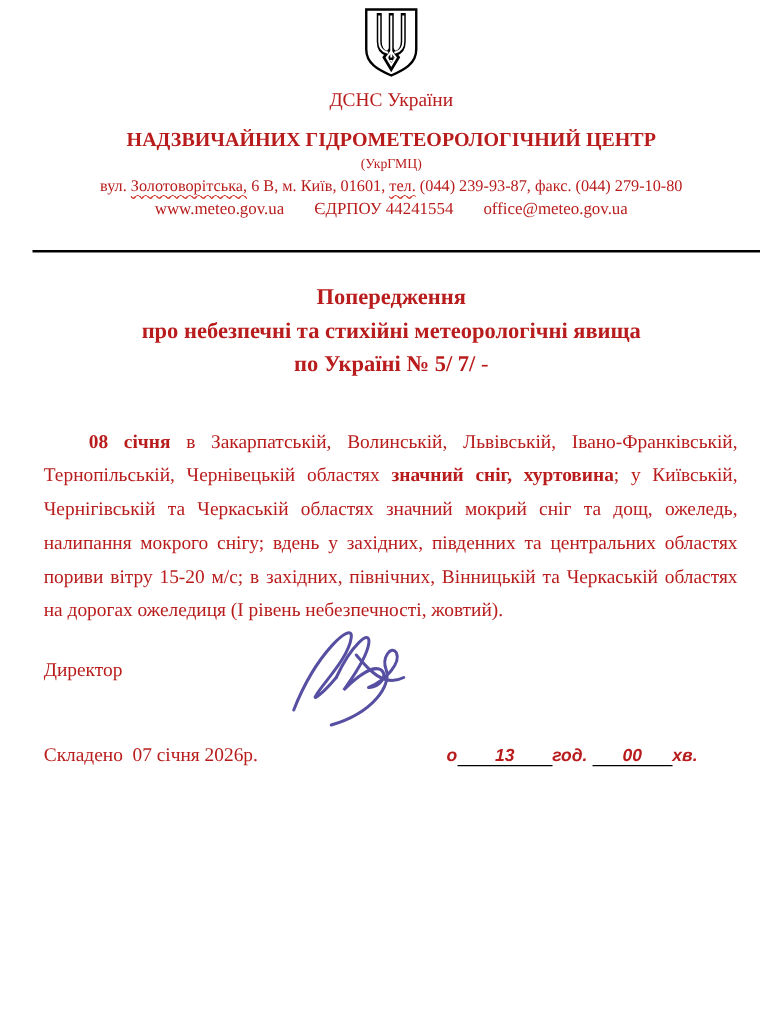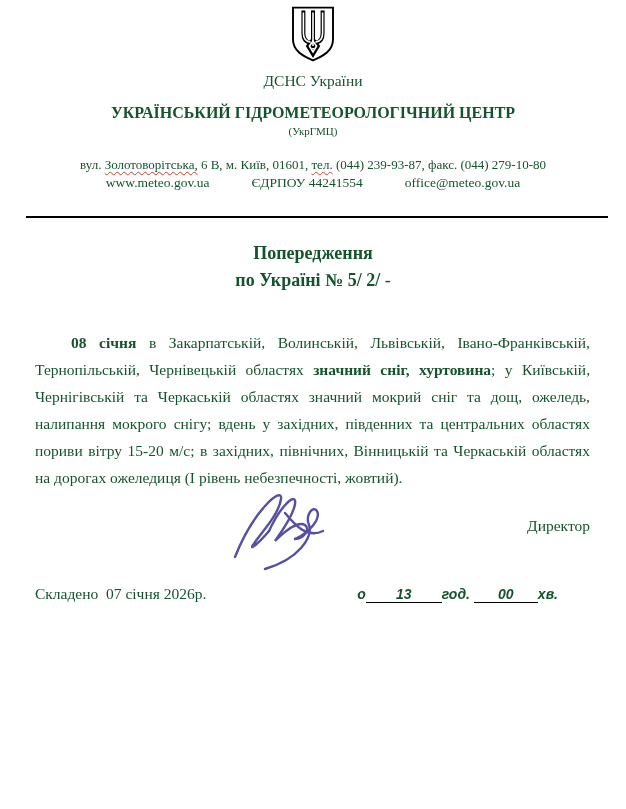--- a/index.html
+++ b/index.html
@@ -2,58 +2,58 @@
 <html><head>
 <meta charset="utf-8">
 <style>
   * { margin:0; padding:0; box-sizing:border-box; }
   html,body { background:#ffffff; }
   .page {
     position:relative;
     width:626px; height:809px;
     margin:0 auto;
     background:#ffffff;
-    color:#14532d;
+    color:#b91c1c;
     font-family:"Liberation Serif","DejaVu Serif",serif;
     overflow:hidden;
   }
   
   .hdr { text-align:center; padding-top:5px; }
   .emblem-wrap { display:flex; justify-content:center; }
   .emblem-wrap svg { display:block; }
   .dsns { margin-top:9px; font-size:15.5px; }
   .org { margin-top:13px; font-weight:bold; font-size:16px; line-height:20px; }
   .abbr { font-size:11px; margin-top:2px; }
-  .addr { font-size:13px; margin-top:20px; }
+  .addr { font-size:13px; margin-top:4px; }
   .misspell {
     text-decoration-line:underline;
     text-decoration-style:wavy;
     text-decoration-color:#d23b2f;
     text-decoration-thickness:1px;
     text-underline-offset:2px;
     text-decoration-skip-ink:none;
   }
-  .contacts { font-size:13.5px; margin-top:2px; display:flex; justify-content:center; gap:42px; }
+  .contacts { font-size:13.5px; margin-top:2px; display:flex; justify-content:center; gap:24px; }
   .rule { border:0; border-top:2px solid #000; margin:25px 18px 0 26px; }
   
   .title { margin-top:22px; text-align:center; font-weight:bold; font-size:18px; line-height:27px; }
   .title .dash { font-weight:normal; }
   
   .body { margin:35px 36px 0 35px; }
   .body p {
     font-size:15.5px; line-height:27px;
     text-align:justify; text-indent:36px;
     margin-bottom:13px;
   }
   .body b { font-weight:bold; }
   
   .sign-row {
     position:relative;
     margin:26px 36px 0 35px;
-    display:flex; justify-content:flex-end; align-items:baseline;
+    display:flex; justify-content:flex-start; align-items:baseline;
     font-size:15.5px;
   }
   .signature-svg { position:absolute; left:188px; top:-36px; pointer-events:none; }
   
   .made-row {
     margin:50px 36px 0 35px;
     padding-right:32px;
     display:flex; justify-content:space-between; align-items:baseline;
     font-size:15.5px;
   }
@@ -89,38 +89,39 @@
           <path d="M42,10 V35 Q42,44 34,46"></path>
           <path d="M30,10 V50"></path>
           <path d="M30,45 L34.5,51 L30,58.5 L25.5,51 Z"></path>
         </g>
       </svg>
     </div>
 
     <div class="dsns">ДСНС України</div>
 
     <div class="org">
-      <div>УКРАЇНСЬКИЙ ГІДРОМЕТЕОРОЛОГІЧНИЙ ЦЕНТР</div>
+      <div>НАДЗВИЧАЙНИХ ГІДРОМЕТЕОРОЛОГІЧНИЙ ЦЕНТР</div>
     </div>
     <div class="abbr">(УкрГМЦ)</div>
 
     <div class="addr"><span>вул. </span><span class="misspell">Золотоворітська,</span><span> 6 В, м. Київ, 01601, </span><span class="misspell">тел.</span><span> (044) 239-93-87, факс. (044) 279-10-80</span></div>
 
     <div class="contacts">
       <span>www.meteo.gov.ua</span>
       <span>ЄДРПОУ 44241554</span>
       <span>office@meteo.gov.ua</span>
     </div>
   </div>
 
   <hr class="rule">
 
   <div class="title">
     <div>Попередження</div>
-    <div><span>по Україні № 5/ 2/</span><span class="dash"> -</span></div>
+    <div>про небезпечні та стихійні метеорологічні явища</div>
+    <div><span>по Україні № 5/ 7/</span><span class="dash"> -</span></div>
   </div>
 
   <div class="body">
     <p><b>08 січня</b><span> в Закарпатській, Волинській, Львівській, Івано-Франківській, Тернопільській, Чернівецькій областях </span><b>значний сніг, хуртовина</b><span>; у Київській, Чернігівській та Черкаській областях значний мокрий сніг та дощ, ожеледь, налипання мокрого снігу; вдень у західних, південних та центральних областях пориви вітру 15-20 м/с; в західних, північних, Вінницькій та Черкаській областях на дорогах ожеледиця (І рівень небезпечності, жовтий).</span></p>
 
 
   </div>
 
   <div class="sign-row">
     <span>Директор</span>

